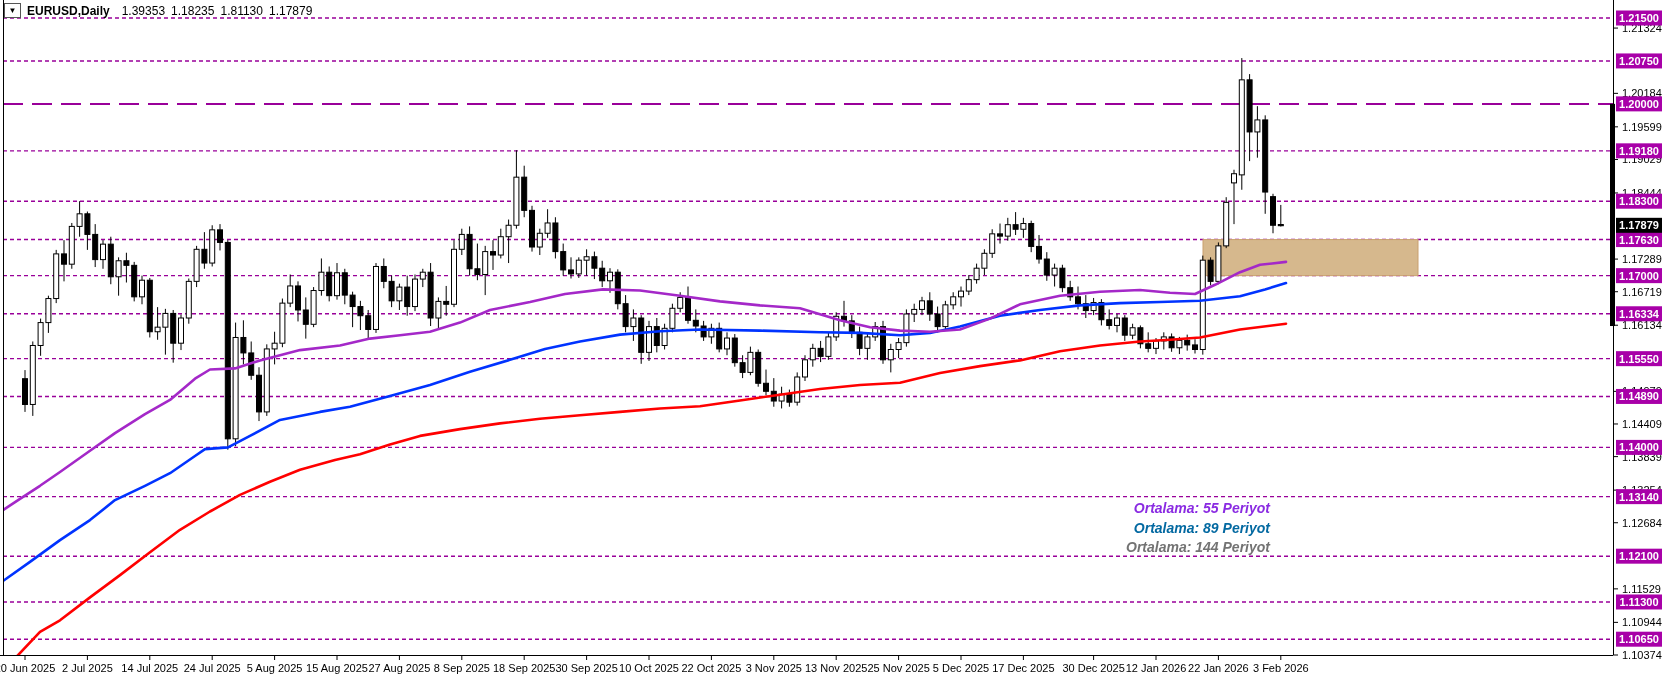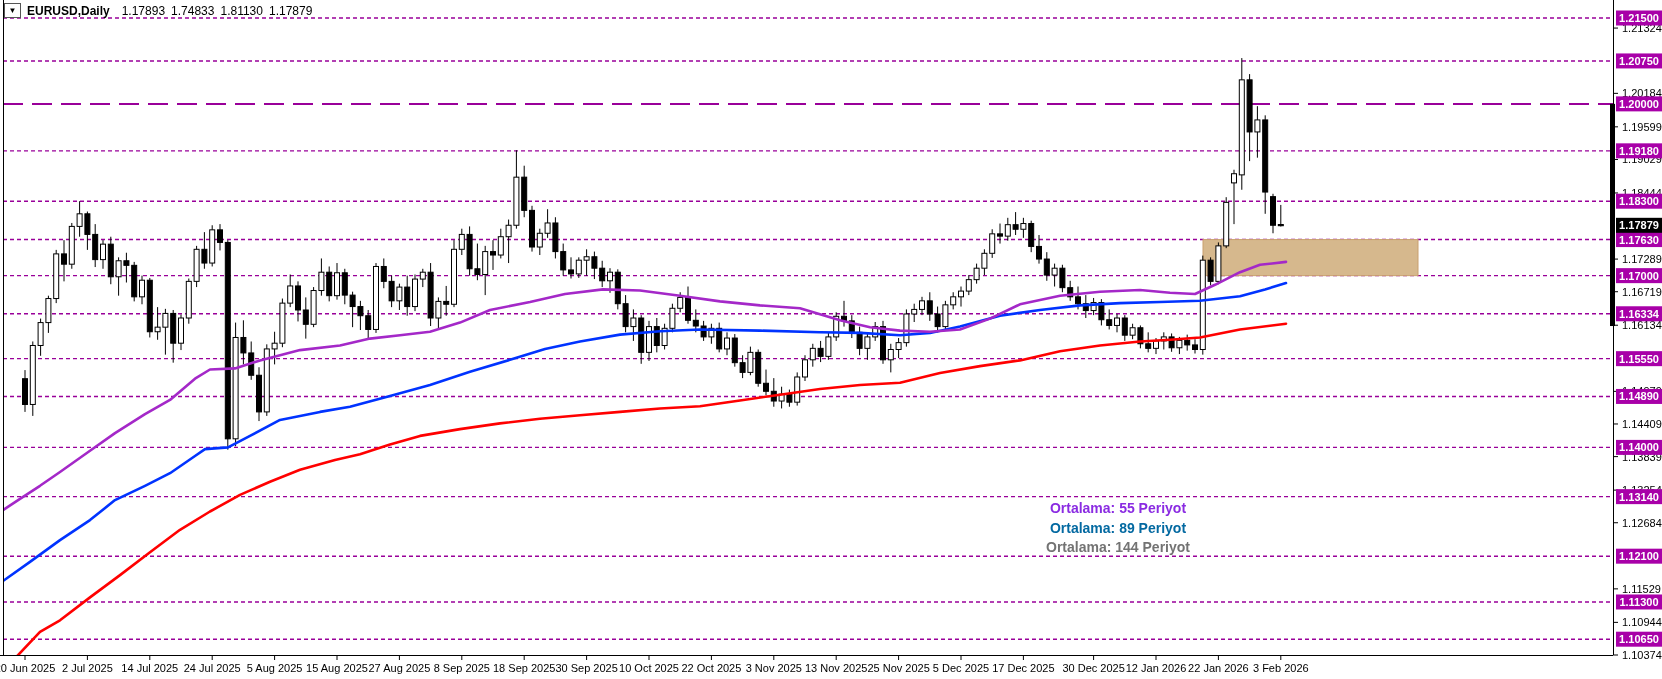--- a/index.html
+++ b/index.html
@@ -7,22 +7,22 @@
        font-family:"Liberation Sans",sans-serif;}
   #chart-wrap{position:absolute;inset:0;}
   svg{position:absolute;top:0;left:0;}
   .chart-title{position:absolute;top:3px;left:4px;display:flex;align-items:center;
        font-size:12px;color:#000;letter-spacing:0;}
   .tri-box{display:inline-flex;align-items:center;justify-content:center;
        width:15px;height:13px;border:1px solid #555;font-size:8px;color:#000;
        margin-right:6px;background:#fff;cursor:pointer;}
   .sym{font-weight:bold;margin-right:12px;}
   .q{margin-right:6px;}
-  .anno{position:absolute;left:998px;width:240px;text-align:center;
-       font-size:14px;font-weight:bold;white-space:nowrap;}
+  .anno{position:absolute;left:1030px;width:240px;text-align:right;
+       font-size:14px;font-weight:bold;white-space:nowrap;font-style:italic;}
   text{font-family:"Liberation Sans",sans-serif;}
 </style>
 </head>
 <body>
 
 <div id="chart-wrap">
   <svg id="chart-svg" width="1662" height="679">
       <defs>
         <clipPath id="plotclip">
           <rect x="3" y="0" width="1610" height="655"></rect>
@@ -808,22 +808,22 @@
       <text x="1156" y="672" font-size="11" fill="#000000" text-anchor="middle">12 Jan 2026</text>
       <line x1="1218.3999999999999" y1="655" x2="1218.3999999999999" y2="660" stroke="#000000" stroke-width="1"></line>
       <text x="1218.3999999999999" y="672" font-size="11" fill="#000000" text-anchor="middle">22 Jan 2026</text>
       <line x1="1280.8" y1="655" x2="1280.8" y2="660" stroke="#000000" stroke-width="1"></line>
       <text x="1280.8" y="672" font-size="11" fill="#000000" text-anchor="middle">3 Feb 2026</text>
     </svg>
 
   <div class="chart-title">
     <span class="tri-box">▼</span>
     <span class="sym">EURUSD,Daily</span>
-    <span class="q">1.17893</span>
-    <span class="q">1.74833</span>
+    <span class="q">1.39353</span>
+    <span class="q">1.18235</span>
     <span class="q">1.81130</span>
     <span class="q">1.17879</span>
   </div>
 
   <div class="anno" id="anno55" style="color: rgb(138, 43, 226); top: 500px;">Ortalama: 55 Periyot</div>
   <div class="anno" id="anno89" style="color: #0369a1; top: 520px;">Ortalama: 89 Periyot</div>
   <div class="anno" id="anno144" style="color: #737373; top: 539px;">Ortalama: 144 Periyot</div>
 </div>
 
 </body></html>

